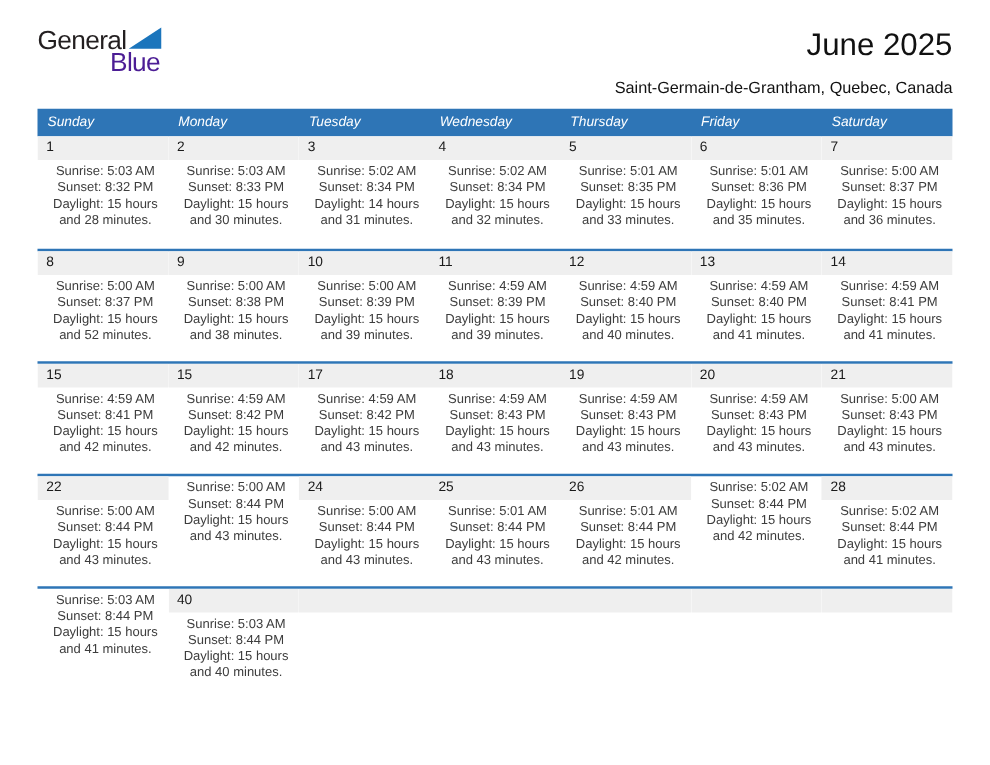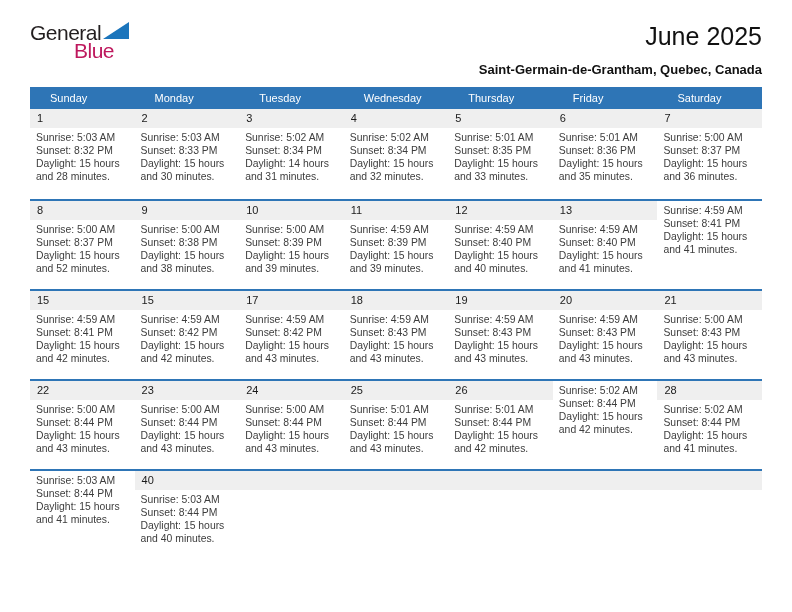--- a/index.html
+++ b/index.html
@@ -14,49 +14,50 @@
   
   .topbar { display: flex; justify-content: space-between; align-items: flex-start; padding-top: 22px; }
   .logo { line-height: 1; }
   .logo-line1 { display: flex; align-items: flex-start; }
   .logo-general { font-size: 21px; color: #231f20; letter-spacing: -0.5px; }
   .logo-triangle {
     width: 0; height: 0; margin-left: 2px; margin-top: 0;
     border-bottom: 17px solid #1b75bc;
     border-left: 26px solid transparent;
   }
-  .logo-blue { font-size: 21px; color: #be185d; letter-spacing: -0.5px; margin-left: 44px; margin-top: -3px; }
+  .logo-blue { font-size: 21px; color: #4c1d95; letter-spacing: -0.5px; margin-left: 58px; margin-top: -3px; }
   .titleblock { text-align: right; }
   .month-title { font-size: 25px; font-weight: 400; color: #111111; line-height: 1.15; }
-  .location-subtitle { font-size: 13px; font-weight: 700; color: #111111; margin-top: 11px; }
+  .location-subtitle { font-size: 13px; font-weight: 400; color: #111111; margin-top: 11px; }
 
   
   .calendar { margin-top: 10px; }
   .weekday-header {
     display: grid; grid-template-columns: repeat(7, 1fr);
     background: #2e75b6; height: 22px; align-items: center;
   }
   .weekday-header .wd {
-    color: #ffffff; font-size: 11px; padding-left: 20px; white-space: nowrap;
+    color: #ffffff; font-size: 11px; padding-left: 8px; white-space: nowrap; font-style: italic;
   }
   .weeks { }
   .week {
     display: grid; grid-template-columns: repeat(7, 1fr);
     height: 90px;
   }
   .week + .week { border-top: 2px solid #2e75b6; }
   .cell { overflow: hidden; }
   .num {
     background: #efefef; height: 19px;
     font-size: 11px; color: #1a1a1a;
     padding: 3px 0 0 7px;
   }
   .details {
     font-size: 10.4px; line-height: 13px; color: #3d3d3d;
     padding: 3px 2px 0 6px;
+    text-align: center;
   }
 </style>
 </head>
 <body>
 
 <div class="content">
   <div class="topbar">
     <div class="logo">
       <div class="logo-line1">
         <span class="logo-general">General</span>
@@ -182,20 +183,21 @@
   </div>
           <div class="cell">
     <div class="num">13</div>
     <div class="details">
       <div>Sunrise: 4:59 AM</div>
       <div>Sunset: 8:40 PM</div>
       <div>Daylight: 15 hours and 41 minutes.</div>
     </div>
   </div>
           <div class="cell">
+    <div class="num">14</div>
     <div class="details">
       <div>Sunrise: 4:59 AM</div>
       <div>Sunset: 8:41 PM</div>
       <div>Daylight: 15 hours and 41 minutes.</div>
     </div>
   </div>
         </div>
         <div class="week">
           <div class="cell">
     <div class="num">15</div>
@@ -257,21 +259,20 @@
         <div class="week">
           <div class="cell">
     <div class="num">22</div>
     <div class="details">
       <div>Sunrise: 5:00 AM</div>
       <div>Sunset: 8:44 PM</div>
       <div>Daylight: 15 hours and 43 minutes.</div>
     </div>
   </div>
           <div class="cell">
-    <div class="num">23</div>
     <div class="details">
       <div>Sunrise: 5:00 AM</div>
       <div>Sunset: 8:44 PM</div>
       <div>Daylight: 15 hours and 43 minutes.</div>
     </div>
   </div>
           <div class="cell">
     <div class="num">24</div>
     <div class="details">
       <div>Sunrise: 5:00 AM</div>

